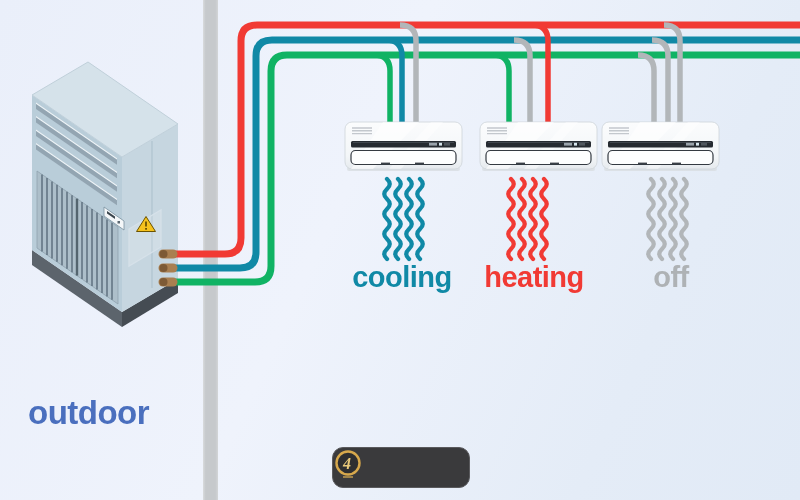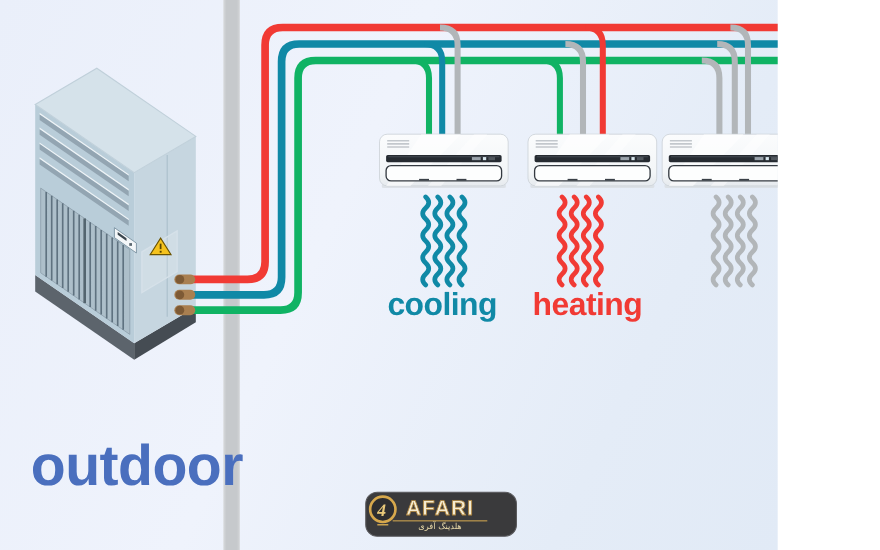--- a/index.html
+++ b/index.html
@@ -1,35 +1,35 @@
 <!DOCTYPE html>
 <html><head>
 <meta charset="utf-8">
 <style>
   html,body{margin:0;padding:0;}
   .stage{
     position:relative;
-    width:707px;height:500px;
+    width:800px;height:500px;
     overflow:hidden;
     background:linear-gradient(115deg,#eaeffa 0%,#eff3fc 42%,#e4ecf7 78%,#e1eaf6 100%);
     font-family:"Liberation Sans",sans-serif;
     text-decoration:underline;
   }
   .stage svg{position:absolute;left:0;top:0;}
   .mode-label{
     position:absolute;top:261px;width:128px;
     text-align:center;
     font-weight:800;font-size:29px;letter-spacing:-0.5px;
   }
   .mode-cooling{left:338px;color:#1089a6;}
   .mode-heating{left:470px;color:#f13a34;}
   .mode-off{left:607px;color:#aeb2b5;}
   .section-label{
     position:absolute;top:394px;
-    font-weight:800;font-size:52px;letter-spacing:-0.5px;text-align:right;
+    font-weight:800;font-size:33px;letter-spacing:-0.5px;text-align:right;
   }
   .section-outdoor{left:28px;color:#4a6fbe;}
   .section-indoor{left:262px;color:#161616;}
   .logo{
     position:absolute;left:332px;top:447px;
     width:138px;height:41px;
     background:#3a3a3c;border:1px solid #5a5a5d;border-radius:11px;
     box-sizing:border-box;
     display:flex;align-items:center;gap:3px;padding:2px 6px 2px 4px;
   }
@@ -175,29 +175,25 @@
     <g transform="translate(651,179)" stroke="#b2b6b9">
       <use href="#wave" x="0"></use>
         <use href="#wave" x="11"></use>
         <use href="#wave" x="22"></use>
         <use href="#wave" x="33"></use>
     </g>
   </svg>
 
   <div class="mode-label mode-cooling">cooling</div>
   <div class="mode-label mode-heating">heating</div>
+  <div class="mode-label mode-off">off</div>
 
   <div class="section-label section-outdoor">outdoor</div>
 
   <div class="logo">
     <svg class="logo-emblem" width="30" height="32" viewBox="0 0 30 32">
       <circle cx="15" cy="15" r="11.5" fill="#2e2e30" stroke="#d7a84c" stroke-width="2.4"></circle>
       <text x="10" y="21" font-family="Liberation Serif, serif" font-style="italic" font-weight="bold" font-size="16" fill="#e9c97a">4</text>
       <path d="M10,29 H20" stroke="#caa24f" stroke-width="1.4"></path>
     </svg>
-    <div class="logo-textcol">
-      <span class="logo-brand">AFARI</span>
-      <span class="logo-rule"></span>
-      <span class="logo-subtitle">هلدینگ آفری</span>
-    </div>
   </div>
 
 </div>
 
 </body></html>

